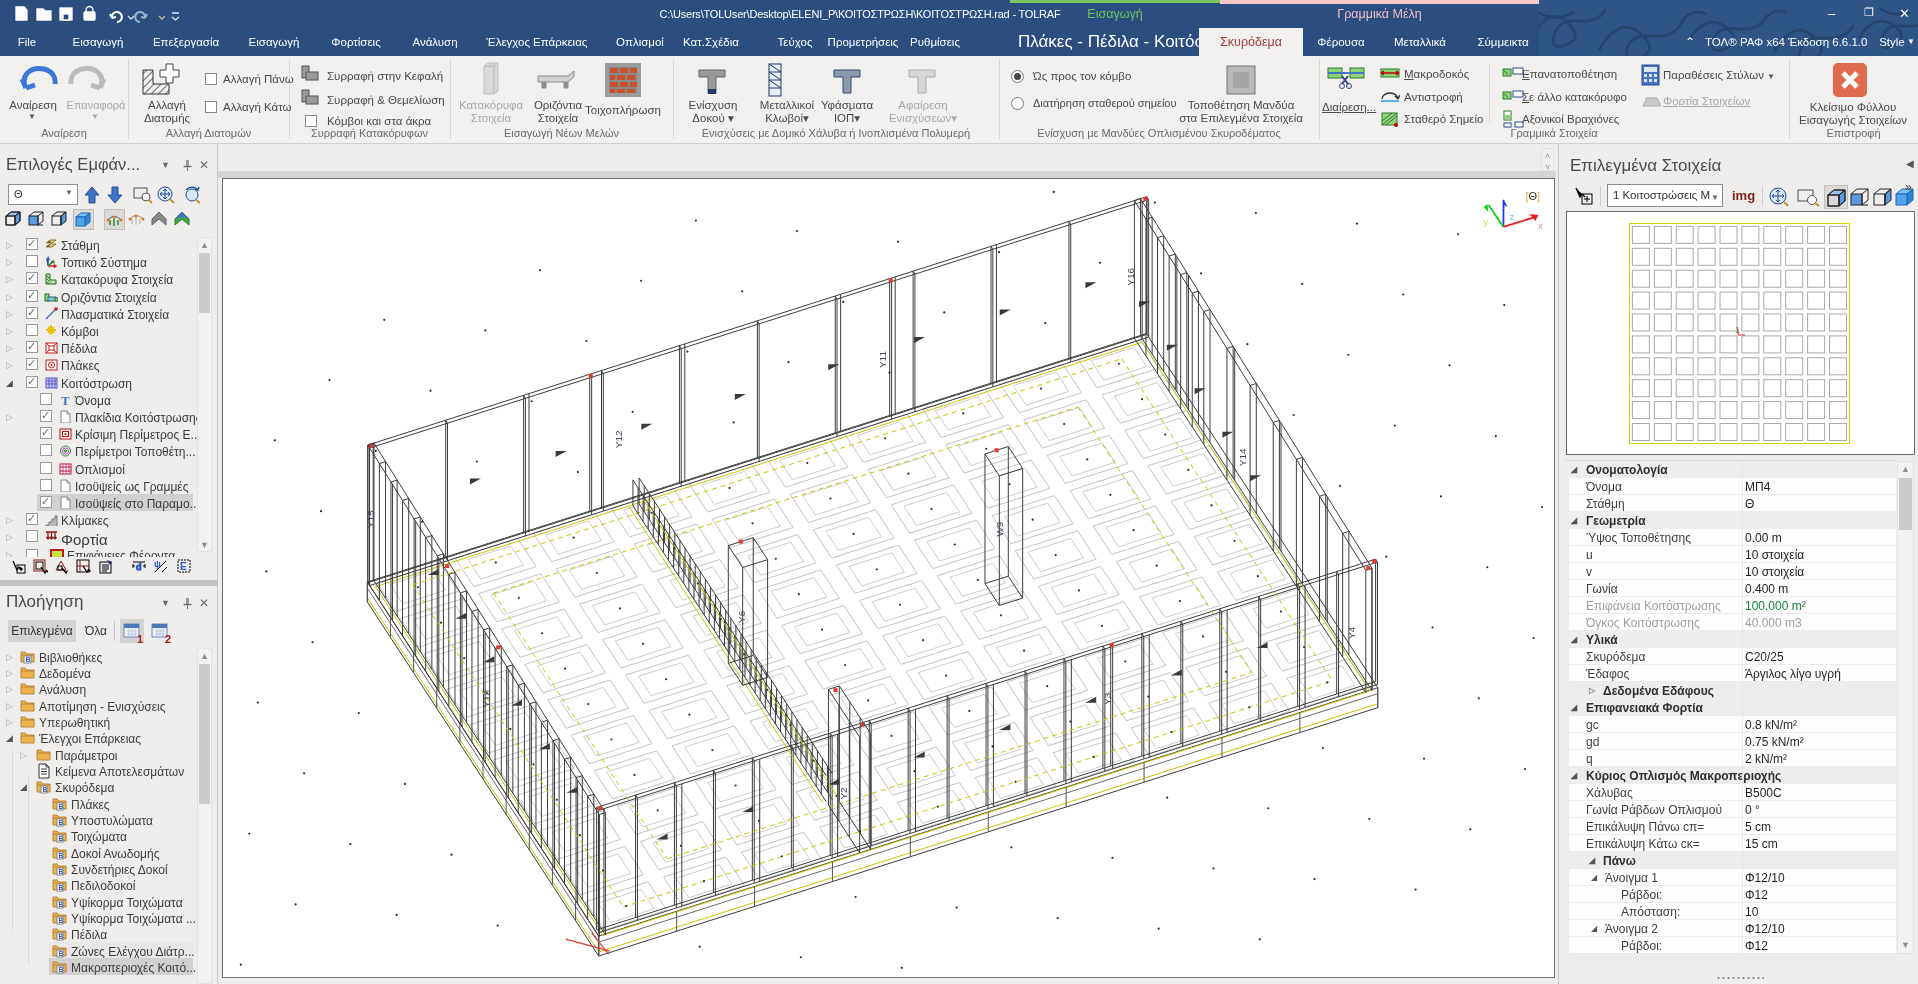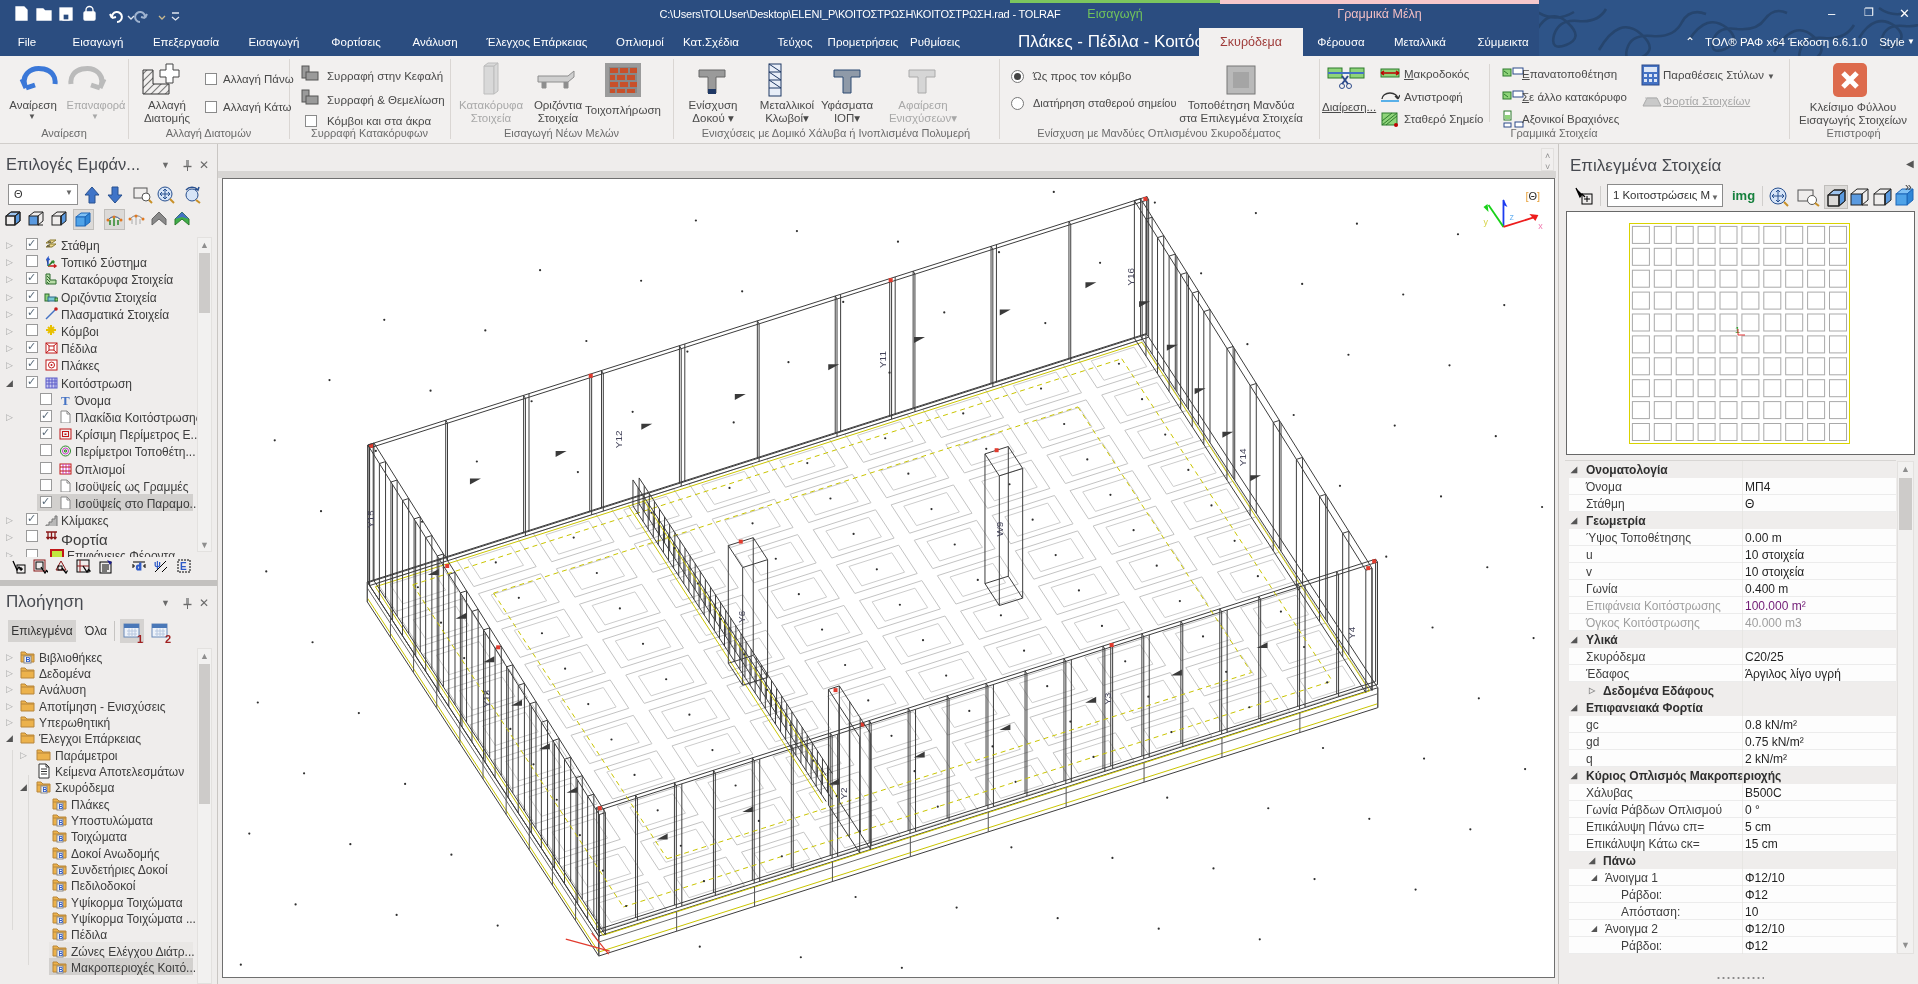--- a/index.html
+++ b/index.html
@@ -1732,21 +1732,21 @@
 <div class="abs" style="left:1906px;top:158px;color:#555;font-size:10px">◀</div>
 <svg class="abs" style="left:1574px;top:186px" width="22" height="20">
     <g stroke="#000" fill="none">
       <path d="M2,2 l4,9 l2,-3 l3,3" stroke-width="1.3" fill="#000"></path>
       <rect x="8" y="8" width="10" height="10"></rect>
       <path d="M10,13 h6 M13,10 v6"></path>
     </g>
   </svg>
 <div class="abs" style="left:1600px;top:186px;width:1px;height:20px;background:#d0cecc"></div>
 <div class="abs" style="left:1607px;top:184px;width:116px;height:23px;background:#fff;border:1px solid #8a8a8a;font-size:11.5px;color:#333;padding:4px 5px;white-space:nowrap;overflow:hidden">1 Κοιτοστρώσεις Μ<span style="position:absolute;right:3px;top:8px;color:#666;font-size:8px">▼</span></div>
-<div class="abs" style="left:1732px;top:188px;font-size:13px;font-weight:bold;color:#15803d">img</div>
+<div class="abs" style="left:1732px;top:188px;font-size:13px;font-weight:bold;color:#7f1d1d">img</div>
 <div class="abs" style="left:1762px;top:186px;width:1px;height:20px;background:#d0cecc"></div>
 <svg class="abs" style="left:1768px;top:186px" width="54" height="22">
 <g stroke="#28508f" fill="none">
       <circle cx="10" cy="10" r="8" fill="#d6e4f7"></circle>
       <path d="M10,4 v12 M4,10 h12 M10,4 l-2,2 M10,4 l2,2 M10,16 l-2,-2 M10,16 l2,-2 M4,10 l2,-2 M4,10 l2,2 M16,10 l-2,-2 M16,10 l-2,2"></path>
       <line x1="16" y1="16" x2="20" y2="20" stroke="#c89028" stroke-width="2"></line>
     </g>
 <g stroke="#555" fill="none">
       <rect x="30" y="4" width="15" height="11"></rect>
       <circle cx="44" cy="14" r="4.5" fill="#fff"></circle>
@@ -1916,21 +1916,21 @@
 <div class="prow" style="top:563px">
     <span class="lab" style="">v</span>
     <span class="val" style="">10 στοιχεία</span>
   </div>
 <div class="prow" style="top:580px">
     <span class="lab" style="">Γωνία</span>
     <span class="val" style="">0.400 m</span>
   </div>
 <div class="prow" style="top:597px">
     <span class="lab" style="color:#9f9f9f">Επιφάνεια Κοιτόστρωσης</span>
-    <span class="val" style="color:#701a75">100.000 m²</span>
+    <span class="val" style="color:#15803d">100.000 m²</span>
   </div>
 <div class="prow" style="top:614px">
     <span class="lab" style="color:#9f9f9f">Όγκος Κοιτόστρωσης</span>
     <span class="val" style="color:#9f9f9f">40.000 m3</span>
   </div>
 <div class="psec" style="top:631px">
     <span style="position:absolute;left:6px;top:4px;color:#555;font-size:8px">◢</span>
     <span style="position:absolute;left:21px;top:2px">Υλικά</span>
   </div>
 <div class="prow" style="top:648px">

